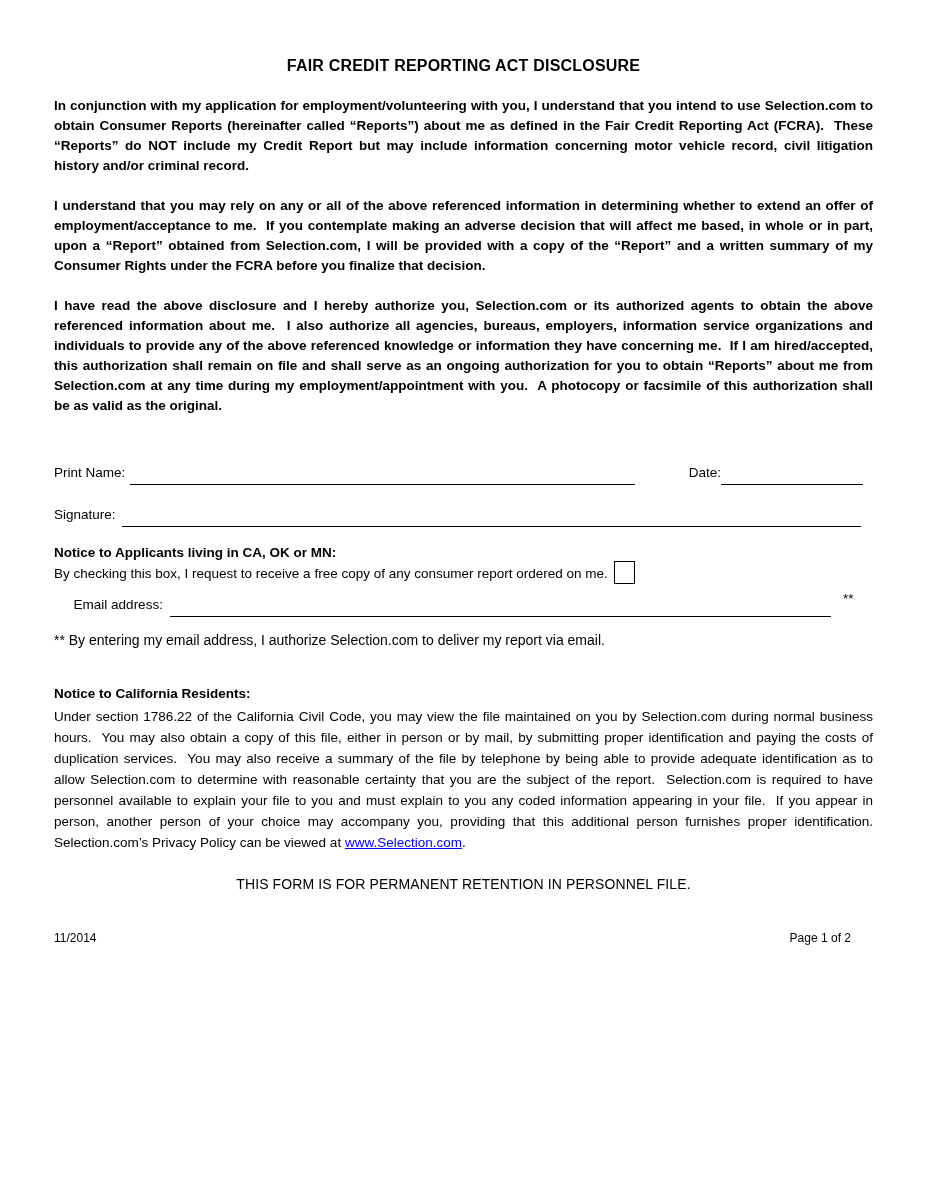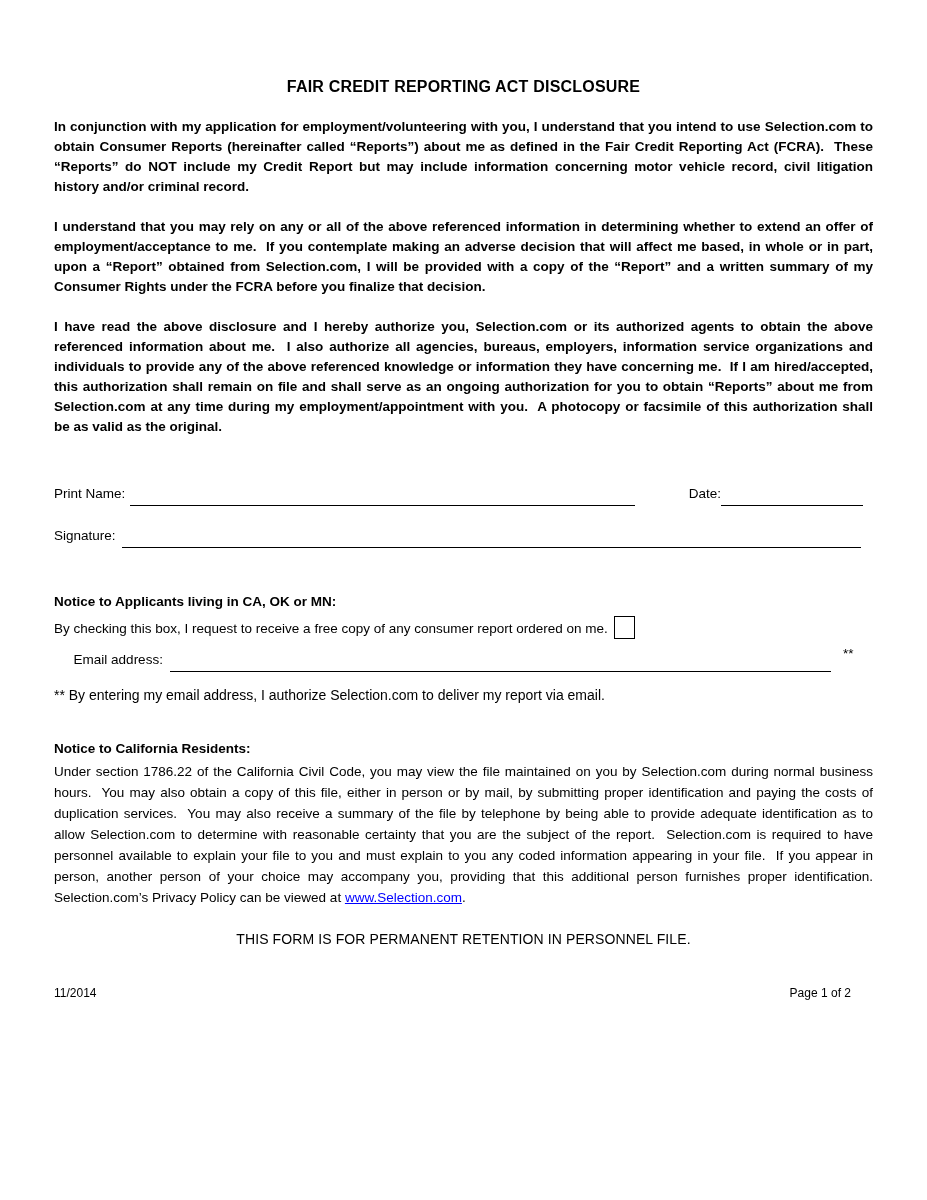--- a/index.html
+++ b/index.html
@@ -11,21 +11,20 @@
     overflow: hidden;
   }
   .page { width: 927px; height: 1200px; padding: 57px 54px 0 54px; background: #ffffff; }
 
   .title {
     text-align: center;
     font-size: 16px; font-weight: bold;
     line-height: 18px;
     margin-bottom: 21px;
     letter-spacing: 0.2px;
-    margin-top: 21px;
   }
 
   .para {
     font-size: 13.5px;
     text-align: justify;
     white-space: pre-wrap;
   }
   .para.bold { font-weight: bold; line-height: 20px; }
   .para + .para.bold { margin-top: 20px; }
   .para.ca { font-weight: normal; line-height: 21px; margin-top: 4px; }
@@ -39,24 +38,24 @@
     display: inline-block; height: 1px; background: #000000;
     position: relative; top: 3px; align-self: flex-end; margin-bottom: 0;
   }
   .blank-print { width: 505px; margin-left: 5px; }
   .lbl-date { margin-left: auto; }
   .blank-date { width: 142px; margin-right: 10px; }
   .blank-sig { flex: 1; margin-left: 6px; margin-right: 12px; }
   .blank-email { width: 661px; margin-left: 7px; }
   .marker { margin-left: 12px; position: relative; top: -6px; font-size: 13.5px; }
 
-  .heading { font-size: 13.5px; font-weight: bold; line-height: 17px; margin-top: 48px; }
+  .heading { font-size: 13.5px; font-weight: bold; line-height: 17px; margin-top: 20px; }
   .heading-ca { margin-top: 36px; }
 
-  .consent { font-size: 13.5px; line-height: 21px; margin-top: 6px; }
+  .consent { font-size: 13.5px; line-height: 21px; }
   .checkbox {
     display: inline-block; width: 21px; height: 23px;
     border: 1.5px solid #000000; background: #ffffff;
     margin-left: 6px; vertical-align: -6px;
   }
 
   .footnote { font-size: 14px; line-height: 18px; margin-top: 17px; }
 
   .link { text-decoration: underline; cursor: pointer; }
 

